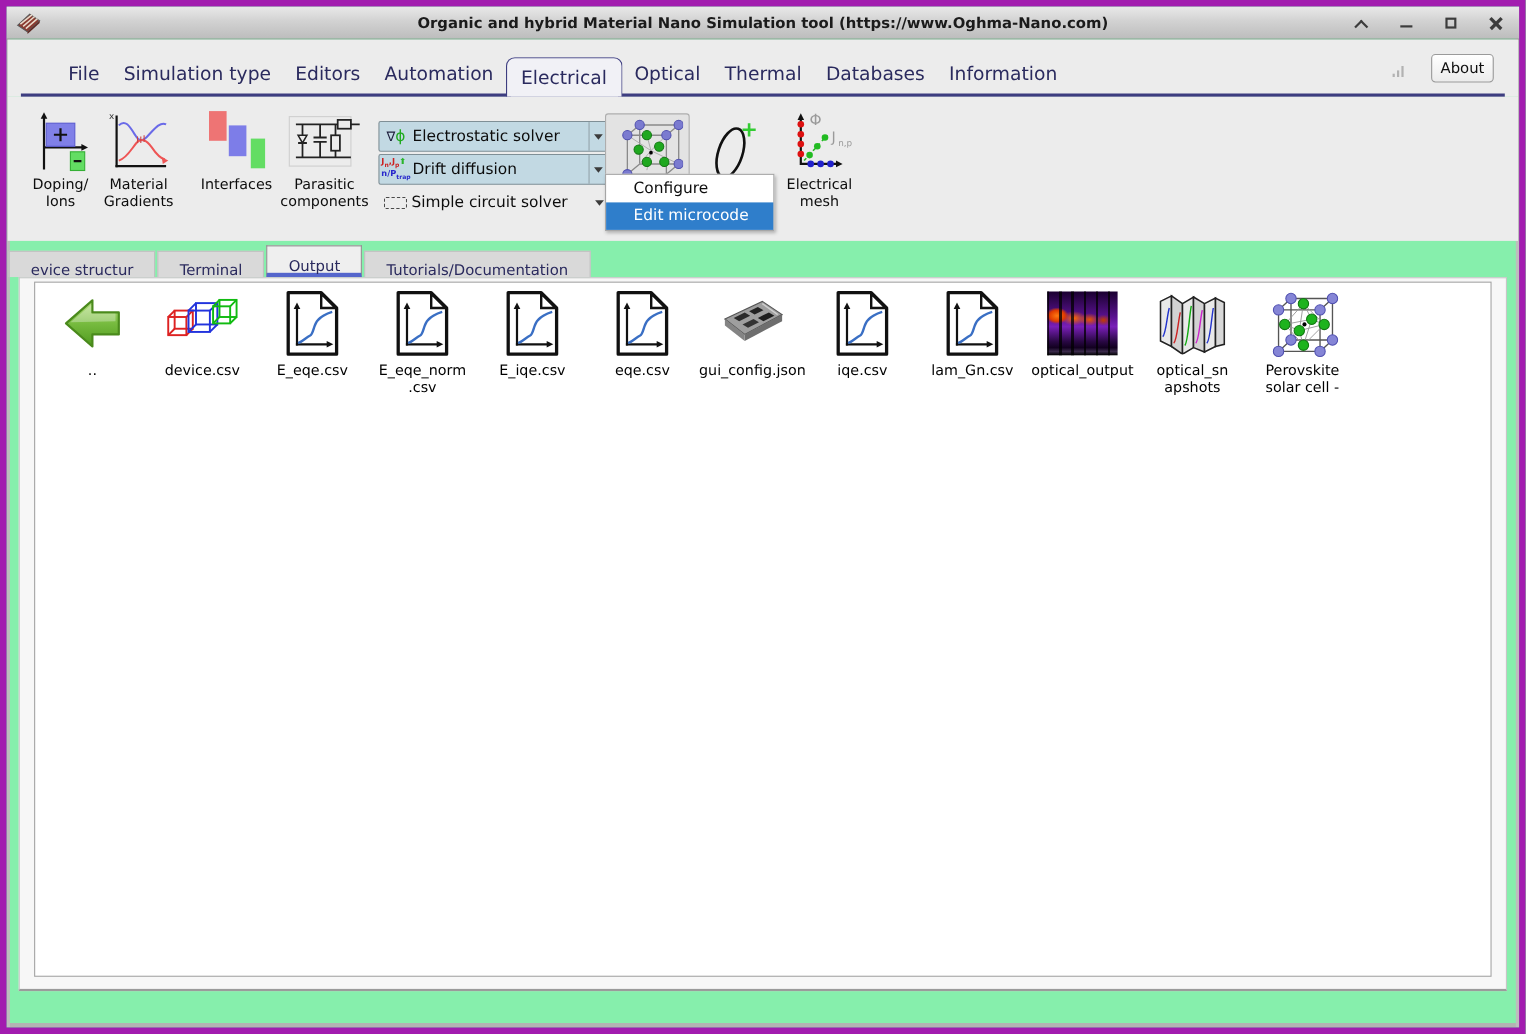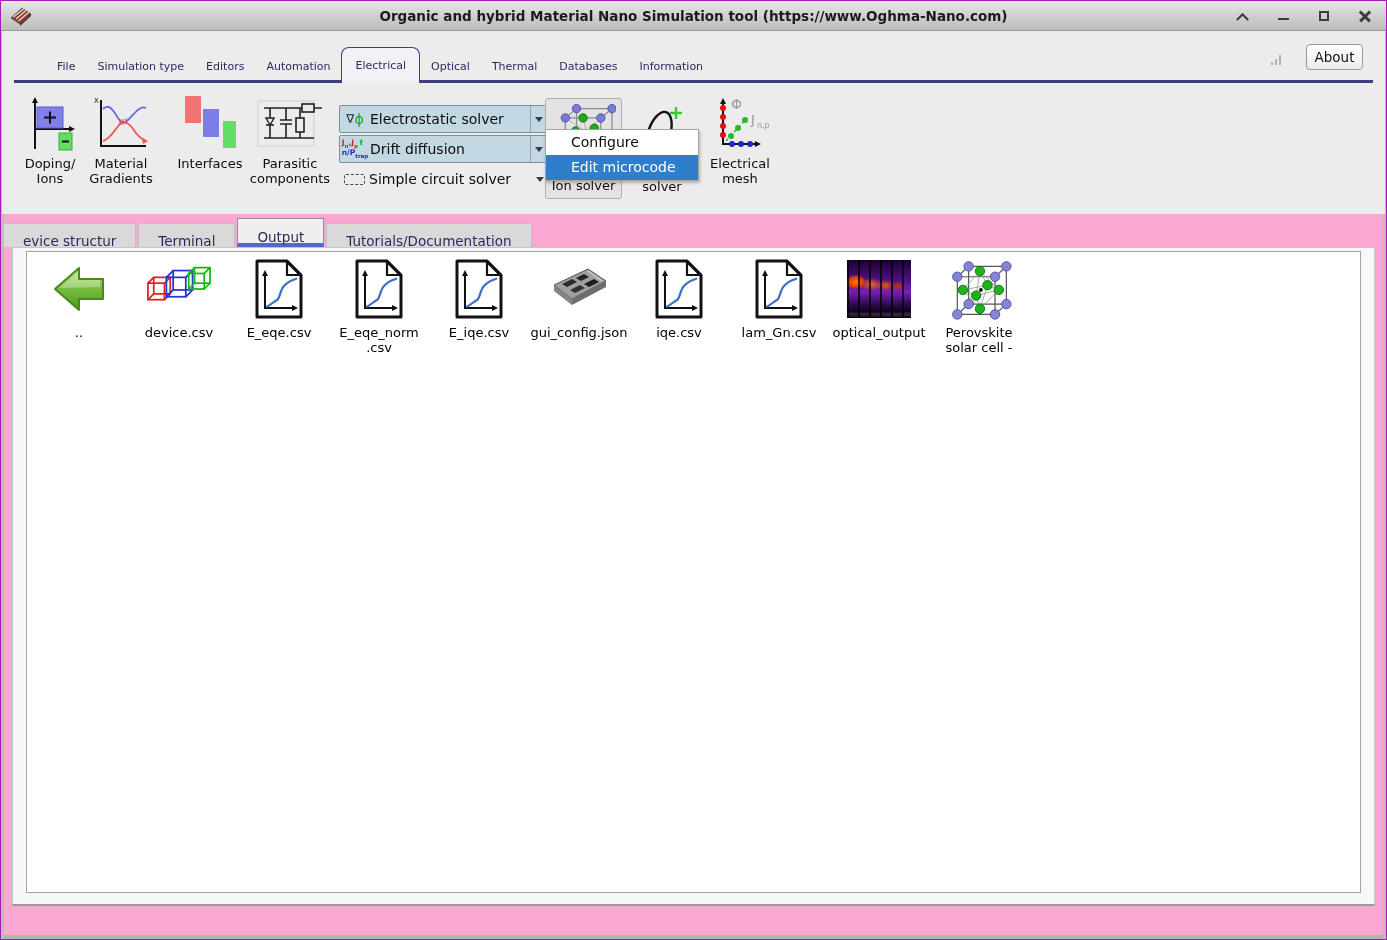--- a/index.html
+++ b/index.html
@@ -1,19 +1,19 @@
 <!DOCTYPE html>
 <html><head>
 <meta charset="utf-8">
 <style>
   * { margin:0; padding:0; box-sizing:border-box; }
   html,body { width:1387px; height:940px; background:#8a8a8a; font-family:"DejaVu Sans",sans-serif; }
   .window{
-    position:relative; width:1387px; height:940px; background:#f9a8d4;
-    border:1px solid #a21caf; overflow:hidden;
+    position:relative; width:1387px; height:940px; background:#86efac;
+    border:6px solid #a21caf; overflow:hidden;
     box-shadow: inset 3px 0 0 #bdbdbd, inset -3px 0 0 #bdbdbd, inset 0 -4px 0 #b3b3b3;
   }
   
   .titlebar{
     position:absolute; left:0; top:0; right:0; height:30px;
     background:linear-gradient(180deg,#e9e9e9 0%,#d2d2d2 45%,#bdbdbd 100%);
     border-bottom:1px solid #979797; display:flex; align-items:center;
   }
   .app-icon{ position:absolute; left:7px; top:3px; width:26px; height:24px; }
   .title-text{ flex:1; text-align:center; font-size:13.5px; font-weight:bold; color:#1b1b1b; }
@@ -24,21 +24,21 @@
   .wc-max{ width:10px; height:10px; border:2px solid #3c3c3c; }
   .wc-close{ position:relative; width:12px; height:12px; }
   .wc-close::before,.wc-close::after{ content:""; position:absolute; left:-1px; top:5px; width:14px; height:2.5px; background:#3c3c3c; }
   .wc-close::before{ transform:rotate(45deg);} .wc-close::after{ transform:rotate(-45deg);}
   
   .menubar{
     position:absolute; left:1px; right:1px; top:30px; height:52px;
     display:flex; align-items:flex-end; padding:0 0 10px 44px; background:#ececec;
   }
   .menubar::after{ content:""; position:absolute; left:12px; right:12px; bottom:0; height:3px; background:#3d3d80; }
-  .mtab{ padding:0 11px; font-size:11px; color:#2a2a5e; cursor:default; }
+  .mtab{ padding:0 11px; font-size:17px; color:#2a2a5e; cursor:default; }
   .mtab.active{
     position:relative; z-index:2; height:36px; margin-bottom:-10px; display:flex; align-items:center;
     background:#f1f1f6; border:1px solid #3d3d80; border-bottom:none; border-radius:8px 8px 0 0; padding:0 13px;
   }
   .signal{ position:absolute; right:104px; bottom:18px; display:flex; align-items:flex-end; gap:1.5px; }
   .signal i{ display:block; width:2.5px; background:#b2b2b2; }
   .about-btn{
     position:absolute; right:22px; bottom:13px; width:57px; height:26px;
     background:linear-gradient(#ffffff,#ececec); border:1px solid #9a9a9a; border-radius:4px;
     font-size:13.5px; color:#111; display:flex; align-items:center; justify-content:center; cursor:default;margin-left:44px;
@@ -66,21 +66,21 @@
   .ion-btn{
     position:absolute; left:543px; top:15px; width:77px; height:101px; cursor:default;
     background:#e3e3e3; border:1px solid #aeaeae; border-radius:3px;
     display:flex; flex-direction:column; align-items:center; padding-top:4px;
   }
   .ion-btn .rlabel{ margin-top:auto; margin-bottom:5px; }
   .exciton-btn{ position:absolute; left:621px; top:15px; width:78px; height:101px; display:flex; flex-direction:column; align-items:center; padding-top:4px; cursor:default; }
   .exciton-btn .rlabel{ margin-top:auto; margin-bottom:5px; }
   
   .ctx-menu{
-    position:absolute; left:543px; top:46px; width:154px; z-index:20;
+    position:absolute; left:543px; top:70px; width:154px; z-index:20;
     background:#ffffff; border:1px solid #a6a6a6; box-shadow:1px 2px 3px rgba(0,0,0,.25);
   }
   .ctx-item{ height:25px; line-height:25px; padding-left:25px; font-size:14px; color:#0d0d0d; cursor:default; }
   .ctx-item.hl{ background:#2f7ecb; color:#ffffff; }
   
   .subtabs{ position:absolute; left:1px; right:1px; top:213px; height:33px; display:flex; align-items:flex-end; padding-left:10px; overflow:hidden; }
   .stab{
     height:24px; line-height:23px; padding:6px 19px; margin-right:2px;
     background:#d9d9d9; border:1px solid #c0c0c0; border-bottom:none;
     font-size:13.5px; color:#2a2a5e; cursor:default; white-space:nowrap;
@@ -392,20 +392,28 @@
 
         <div class="file-item">
           <span class="file-icon">
             <svg width="50" height="60" viewBox="0 0 50 60">
                 <use href="#docplot"></use>
               </svg>
           </span>
           <span class="file-label">E_iqe.csv</span>
         </div>
 
+        <div class="file-item">
+          <span class="file-icon">
+            <svg width="50" height="60" viewBox="0 0 50 60">
+                <use href="#docplot"></use>
+              </svg>
+          </span>
+          <span class="file-label">eqe.csv</span>
+        </div>
 
         <div class="file-item">
           <span class="file-icon">
             <svg width="66" height="56" viewBox="0 0 66 56">
               <path d="M8 24 L42 8 L60 20 L26 38 Z" fill="#9f9f9f" stroke="#555" stroke-width="1"></path>
               <path d="M26 38 L60 20 L60 26 L26 44 Z" fill="#6e6e6e"></path>
               <path d="M8 24 L26 38 L26 44 L8 30 Z" fill="#848484"></path>
               <path d="M16 23 L26 18 L31 21 L21 26 Z" fill="#2a2a2a"></path>
               <path d="M30 17 L38 13 L43 16 L35 20 Z" fill="#222"></path>
               <path d="M24 29 L34 24 L39 27 L29 32 Z" fill="#333"></path>
@@ -434,20 +442,41 @@
           <span class="file-label">lam_Gn.csv</span>
         </div>
 
         <div class="file-item">
           <span class="file-icon">
               <span class="heatmap"></span>
             </span>
           <span class="file-label">optical_output</span>
         </div>
 
+        <div class="file-item">
+          <span class="file-icon">
+            <svg width="62" height="56" viewBox="0 0 62 56">
+              <g stroke="#222" stroke-width="1.4">
+                <path d="M2 8 L12 3 L12 49 L2 44 Z" fill="#e9e9e9"></path>
+                <path d="M12 3 L22 10 L22 56 L12 49 Z" fill="#d2d2d2"></path>
+                <path d="M22 10 L32 4 L32 50 L22 56 Z" fill="#e9e9e9"></path>
+                <path d="M32 4 L42 10 L42 54 L32 50 Z" fill="#d2d2d2"></path>
+                <path d="M42 10 L52 5 L52 49 L42 54 Z" fill="#e9e9e9"></path>
+                <path d="M52 5 L60 9 L60 47 L52 49 Z" fill="#d8d8d8"></path>
+              </g>
+              <path d="M4 40 C7 38 8 20 10 14" stroke="#2233cc" stroke-width="1.3" fill="none"></path>
+              <path d="M14 46 C17 44 18 26 20 18" stroke="#cc2222" stroke-width="1.3" fill="none"></path>
+              <path d="M24 48 C27 46 28 22 30 12" stroke="#11aa11" stroke-width="1.3" fill="none"></path>
+              <path d="M34 46 C37 44 38 24 40 16" stroke="#cc22cc" stroke-width="1.3" fill="none"></path>
+              <path d="M44 46 C47 44 48 26 50 14" stroke="#2233cc" stroke-width="1.3" fill="none"></path>
+            </svg>
+          </span>
+          <span class="file-label">optical_sn
+apshots</span>
+        </div>
 
         <div class="file-item">
           <span class="file-icon">
             <svg width="66" height="62" viewBox="0 0 70 62">
               <path d="M12 18 H52 V58 H12 Z M24 7 H64 V47 H24 Z M12 18 L24 7 M52 18 L64 7 M52 58 L64 47 M12 58 L24 47" fill="none" stroke="#555" stroke-width="1.3"></path>
               <path d="M36 12 L18 32 M36 12 L56 32 M36 12 L32 38 M18 32 L32 38 M56 32 L32 38 M18 32 L36 52 M56 32 L36 52 M32 38 L36 52 M44 27 L36 12 M44 27 L56 32 M44 27 L18 32 M44 27 L36 52" stroke="#999" stroke-width="0.9" fill="none"></path>
               <circle cx="12" cy="18" r="5" fill="#8585d6" stroke="#5050b0"></circle>
                 <circle cx="52" cy="18" r="5" fill="#8585d6" stroke="#5050b0"></circle>
               <circle cx="12" cy="58" r="5" fill="#8585d6" stroke="#5050b0"></circle>
                 <circle cx="52" cy="58" r="5" fill="#8585d6" stroke="#5050b0"></circle>

